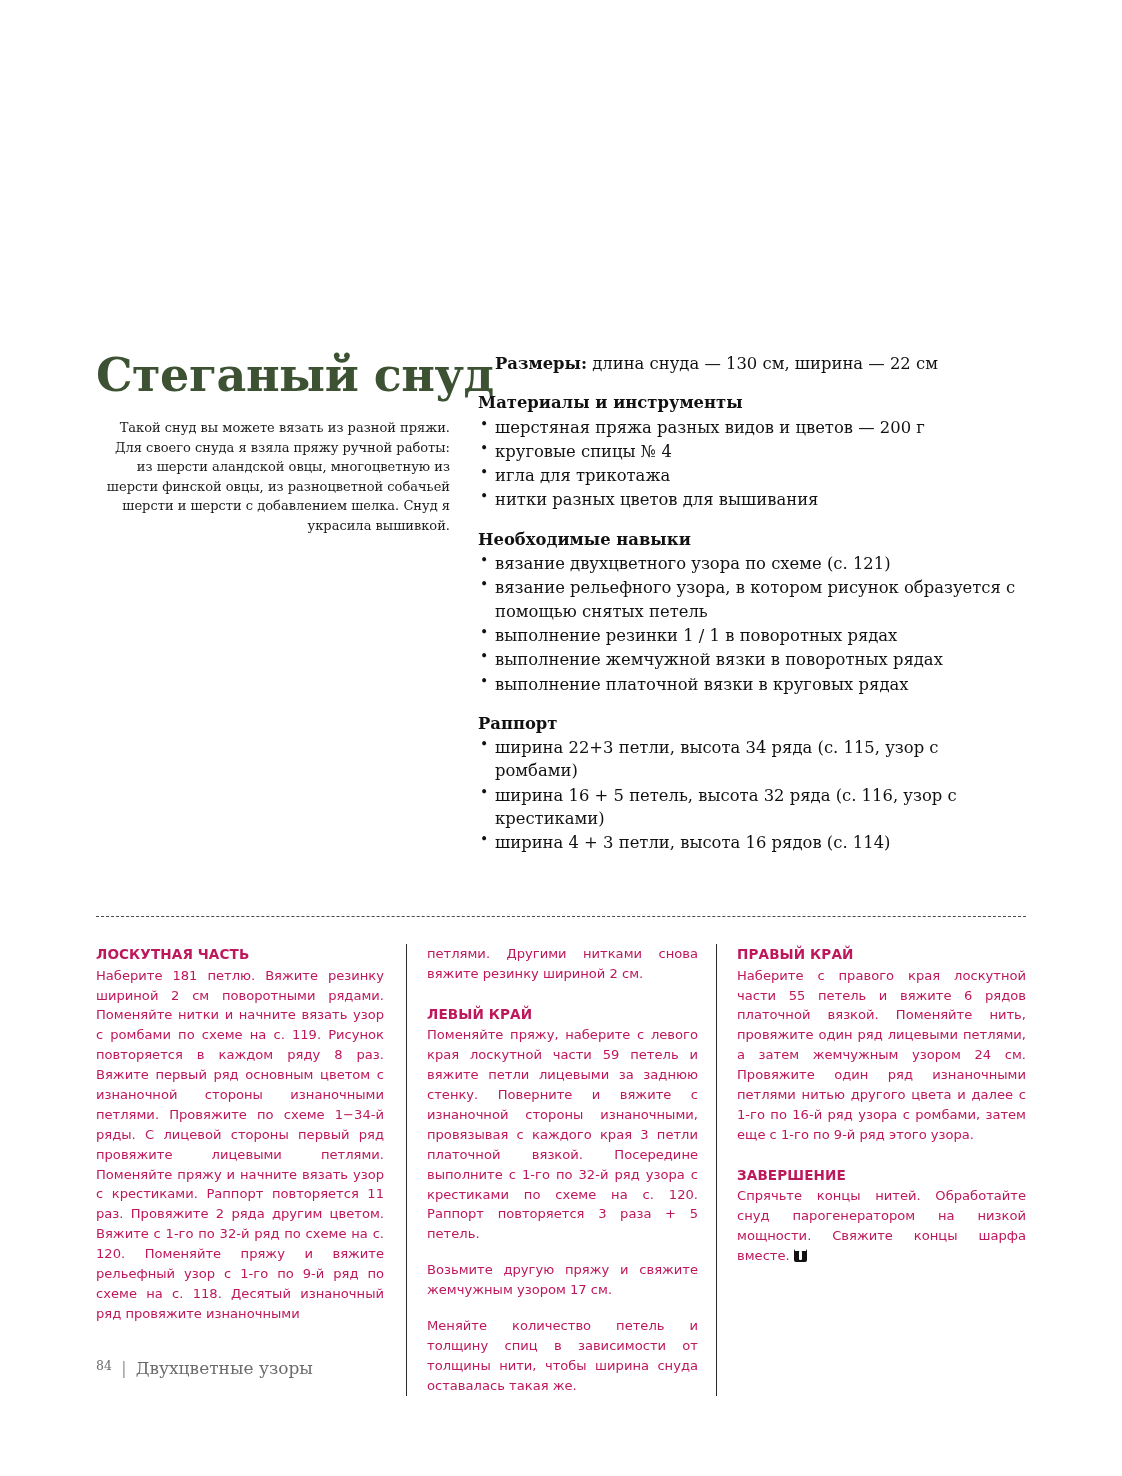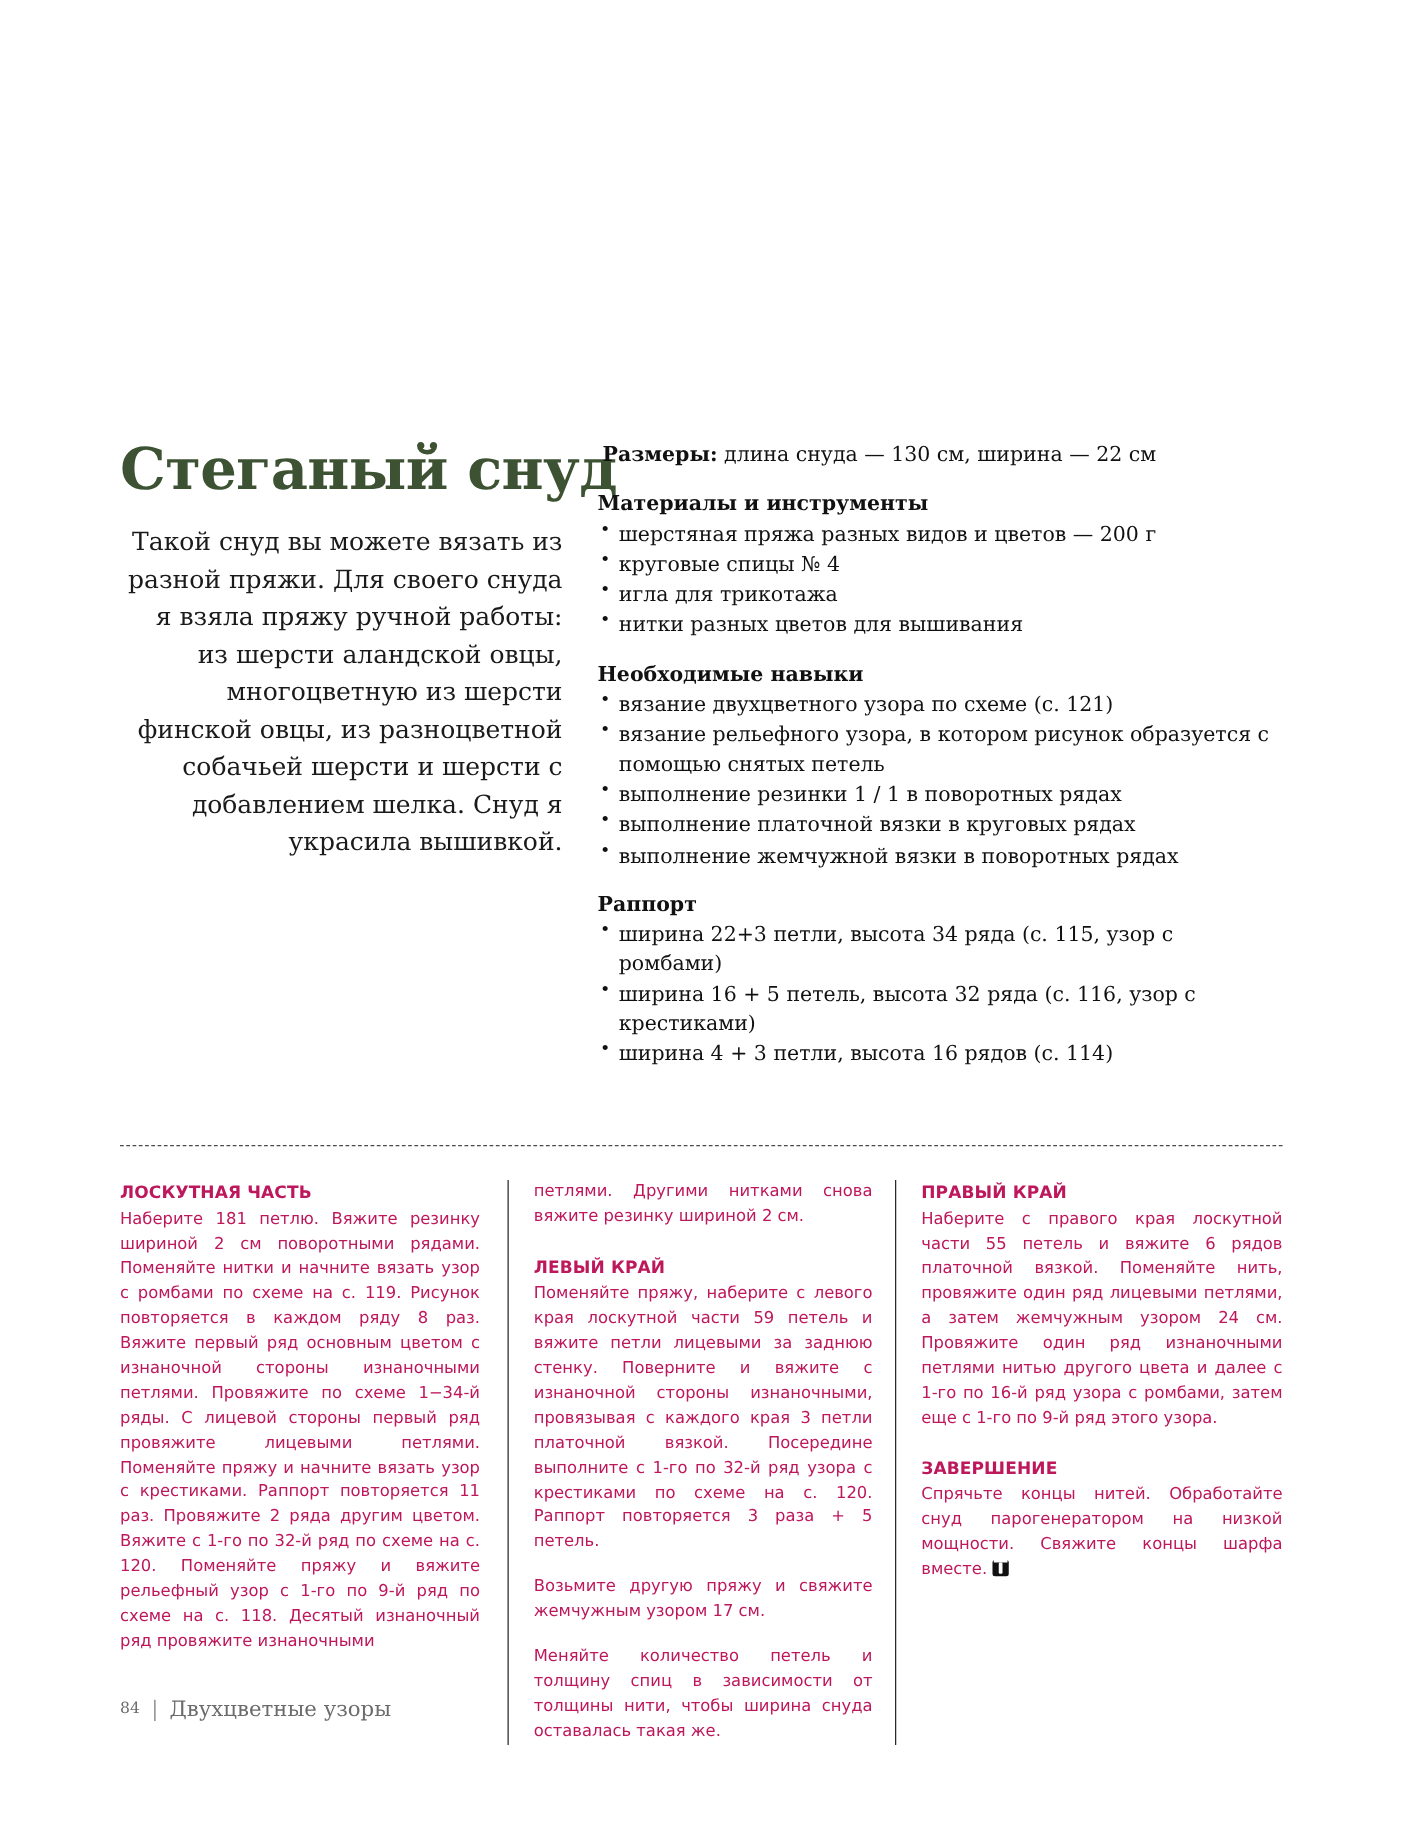--- a/index.html
+++ b/index.html
@@ -45,39 +45,39 @@
     line-height: 1.0;
     color: #3d5233;
     white-space: nowrap;
     text-align: right;
     margin: 0 0 20px 0;
     letter-spacing: -0.5px;
   }
 
   .intro-text {
     font-family: "DejaVu Serif", "Liberation Serif", serif;
-    font-size: 20px;
+    font-size: 13px;
     line-height: 1.5;
     color: #1a1a1a;
     text-align: right;
     margin: 0;
   }
 
   .specs-col {
     width: 558px;
     padding-left: 10px;
     box-sizing: border-box;
     font-family: "DejaVu Serif", "Liberation Serif", serif;
     font-size: 16.4px;
     line-height: 1.42;
     color: #111111;
   }
 
   .spec-line {
-    margin: 0 0 14px 4px;
+    margin: 0 0 14px 17px;
   }
   .spec-line .lbl {
     font-weight: bold;
   }
 
   .spec-group {
     margin: 16px 0 14px 0;
   }
   .spec-head {
     font-weight: bold;
@@ -235,22 +235,22 @@
           <li>нитки разных цветов для вышивания</li>
         </ul>
       </div>
 
       <div class="spec-group">
         <div class="spec-head">Необходимые навыки</div>
         <ul class="spec-list">
           <li>вязание двухцветного узора по схеме (с. 121)</li>
           <li>вязание рельефного узора, в котором рисунок образуется с помощью снятых петель</li>
           <li>выполнение резинки 1 / 1 в поворотных рядах</li>
+          <li>выполнение жемчужной вязки в поворотных рядах</li>
           <li>выполнение платочной вязки в круговых рядах</li>
-          <li>выполнение жемчужной вязки в поворотных рядах</li>
         </ul>
       </div>
 
       <div class="spec-group">
         <div class="spec-head">Раппорт</div>
         <ul class="spec-list">
           <li>ширина 22+3 петли, высота 34 ряда (с. 115, узор с ромбами)</li>
           <li>ширина 16 + 5 петель, высота 32 ряда (с. 116, узор с крестиками)</li>
           <li>ширина 4 + 3 петли, высота 16 рядов (с. 114)</li>
         </ul>

